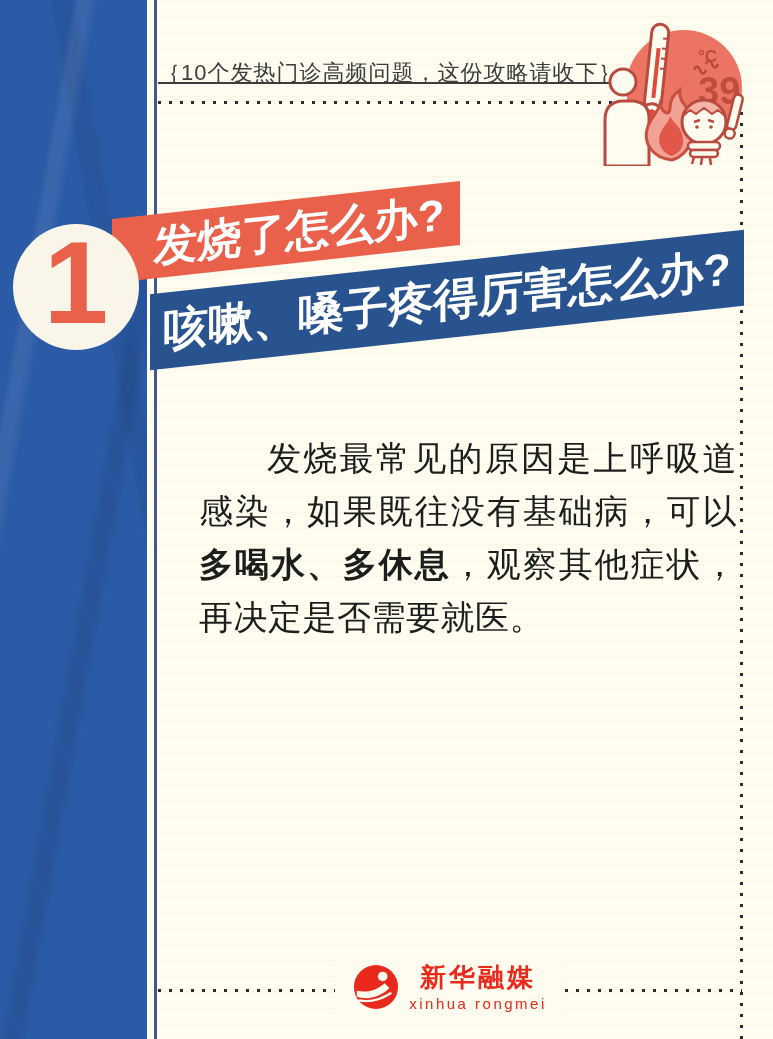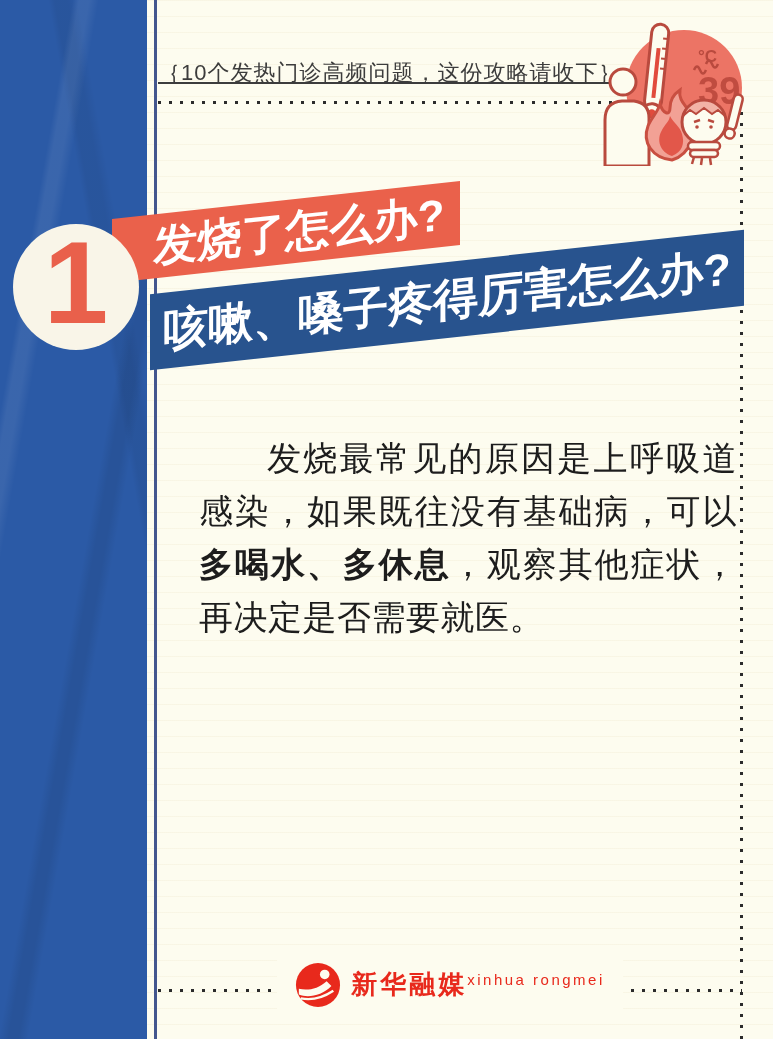--- a/index.html
+++ b/index.html
@@ -47,21 +47,21 @@
   
   .article{position:absolute;left:190px;top:432px;width:538px;z-index:1;margin-left:9px;}
   .article p{
     margin:0;text-indent:2em;font-size:34px;line-height:53px;color:#1d1d1d;
     text-align:justify;letter-spacing:0.5px;
   }
   .article b{font-weight:900;}
   
   .footer{position:absolute;left:158px;top:958px;width:584px;display:flex;justify-content:center;z-index:2;}
   .logo-box{background:#fdfcef;padding:4px 18px;display:flex;align-items:center;gap:10px;}
-  .logo-text{display:flex;flex-direction:row;align-items:flex-start;}
+  .logo-text{display:flex;flex-direction:column;align-items:center;}
   .brand{font-size:26px;font-weight:800;letter-spacing:3px;color:#e8291c;line-height:1.2;}
   .tagline{font-size:15px;letter-spacing:2.5px;color:#e8291c;margin-top:2px;}
 </style>
 </head>
 <body>
 
 <div id="page">
 
   <div class="sidebar"></div>
   <div class="vrule"></div>

